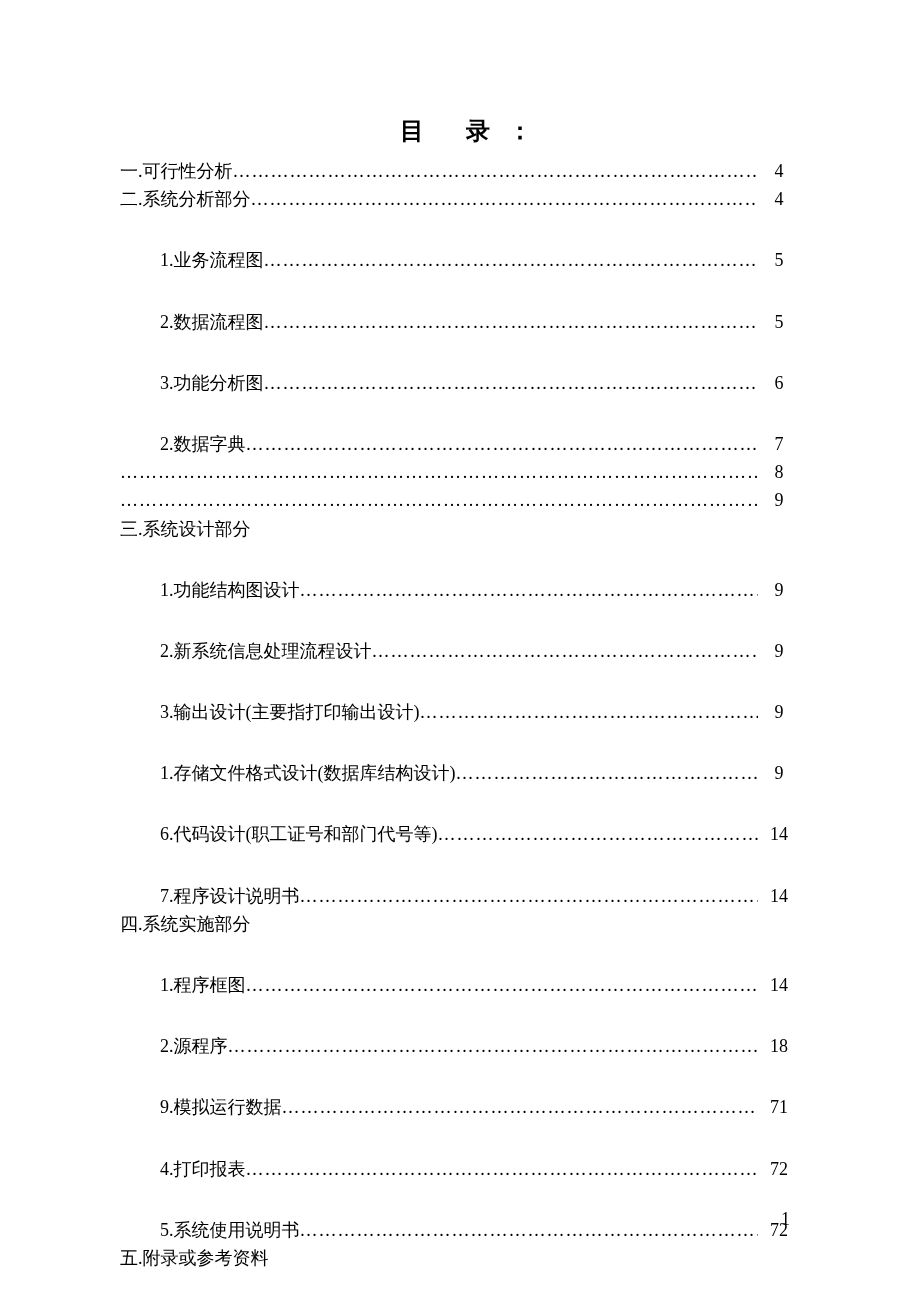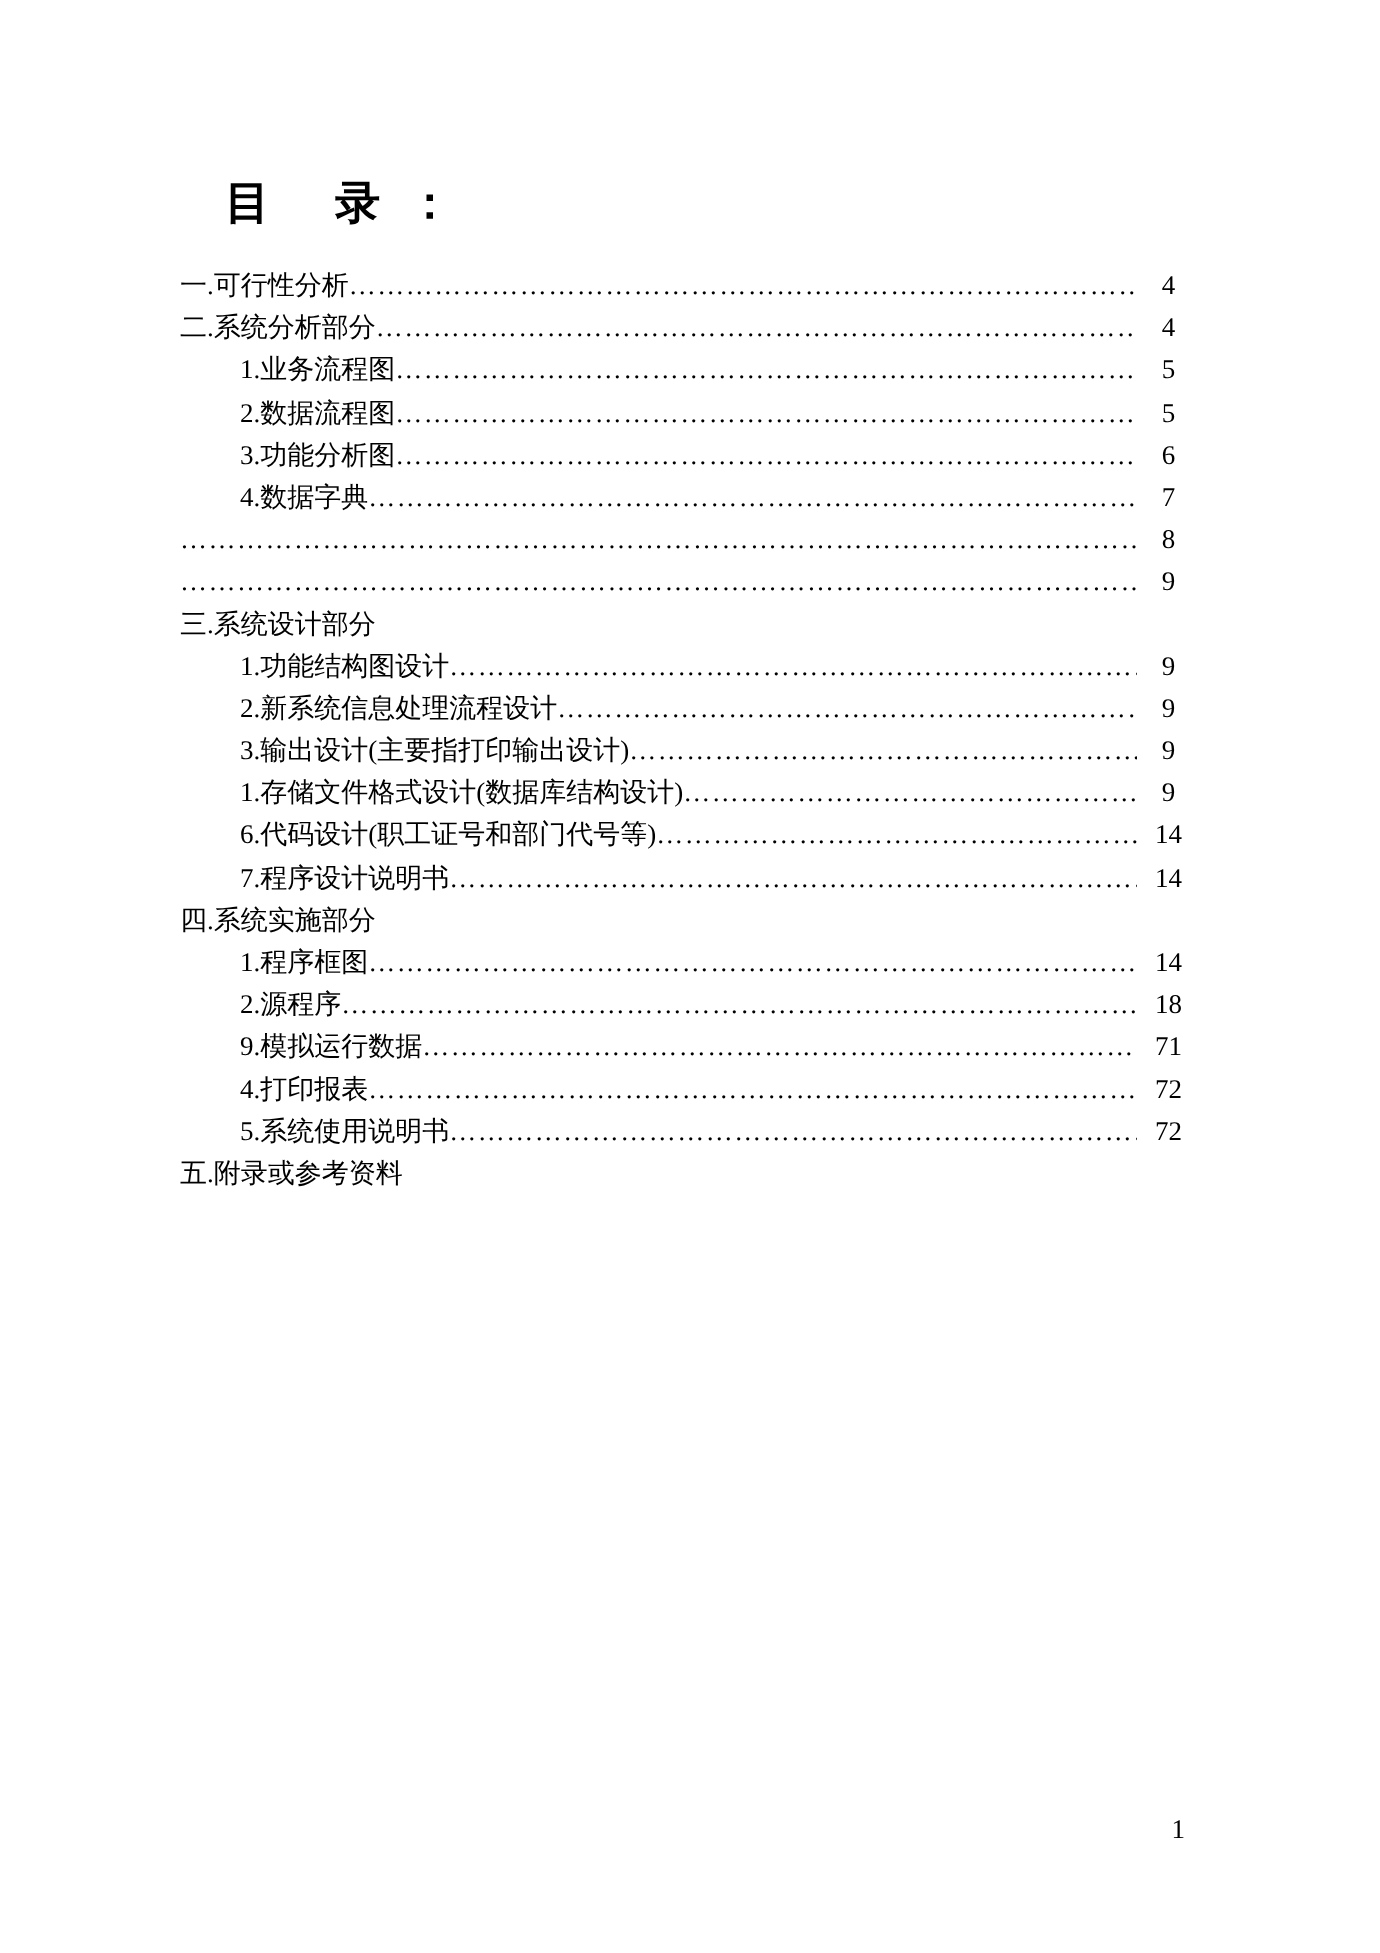--- a/index.html
+++ b/index.html
@@ -12,25 +12,25 @@
       height: 1302px;
       background: #ffffff;
       font-family: "SimSun", "宋体", serif;
       color: #000000;
       position: relative;
     }
     .page {
       padding: 115px 120px 60px 120px;
     }
     .title {
-      text-align: left;
-      font-size: 30px;
+      text-align: center;
+      font-size: 24px;
       font-weight: bold;
       letter-spacing: 18px;
-      margin-bottom: 22px;
+      margin-bottom: 12px;
       padding-left: 30px;
     }
     .toc {
       font-size: 18px;
       line-height: 1.4;
     }
     .toc-row {
       display: flex;
       align-items: baseline;
       margin-bottom: 3px;
@@ -51,20 +51,21 @@
       width: 42px;
       text-align: center;
       font-family: "Times New Roman", serif;
       font-size: 18px;
     }
     .level-0 .toc-label {
       padding-left: 0;
     }
     .level-1 .toc-label {
       padding-left: 40px;
+      margin-top: 33px;
     }
     .no-dots .toc-dots::after {
       content: "";
     }
     .page-number {
       position: absolute;
       bottom: 72px;
       right: 130px;
       font-family: "Times New Roman", serif;
       font-size: 18px;
@@ -95,21 +96,21 @@
         <span class="toc-label">2.数据流程图</span>
         <span class="toc-dots"></span>
         <span class="toc-page">5</span>
       </div>
       <div class="toc-row level-1">
         <span class="toc-label">3.功能分析图</span>
         <span class="toc-dots"></span>
         <span class="toc-page">6</span>
       </div>
       <div class="toc-row level-1">
-        <span class="toc-label">4.数据字典</span>
+        <span class="toc-label">2.数据字典</span>
         <span class="toc-dots"></span>
         <span class="toc-page">7</span>
       </div>
       <div class="toc-row level-1">
         <span class="toc-dots"></span>
         <span class="toc-page">8</span>
       </div>
       <div class="toc-row level-1">
         <span class="toc-dots"></span>
         <span class="toc-page">9</span>

